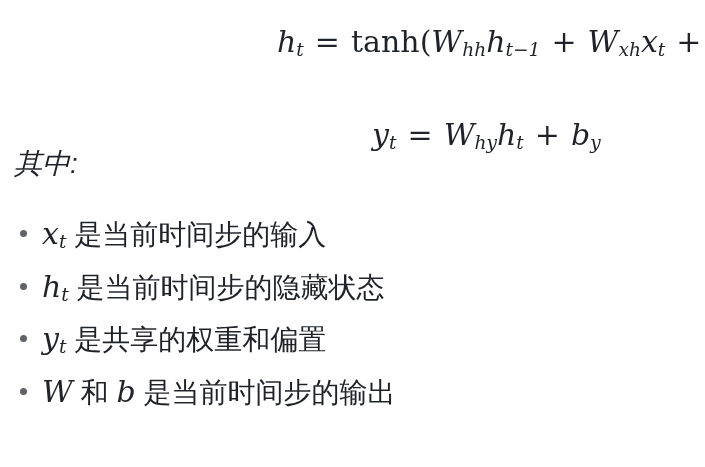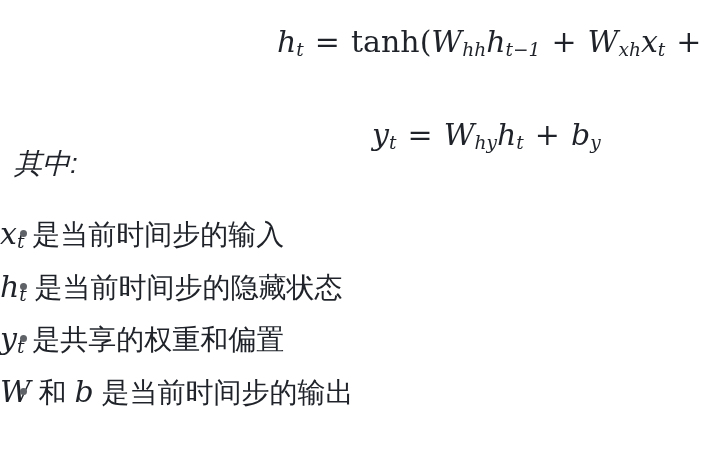--- a/index.html
+++ b/index.html
@@ -51,20 +51,21 @@
   .bullet-list {
     position: absolute;
     left: 0;
     top: 219px;
     margin: 0;
     padding: 0;
     list-style: none;
   }
   .bullet-list li {
     position: relative;
+    padding-left: 42px;
     height: 30px;
     line-height: 30px;
     margin-bottom: 22.5px;
     font-size: 28px;
     white-space: nowrap;
   }
   .bullet-marker {
     position: absolute;
     left: 20px;
     top: 11px;

